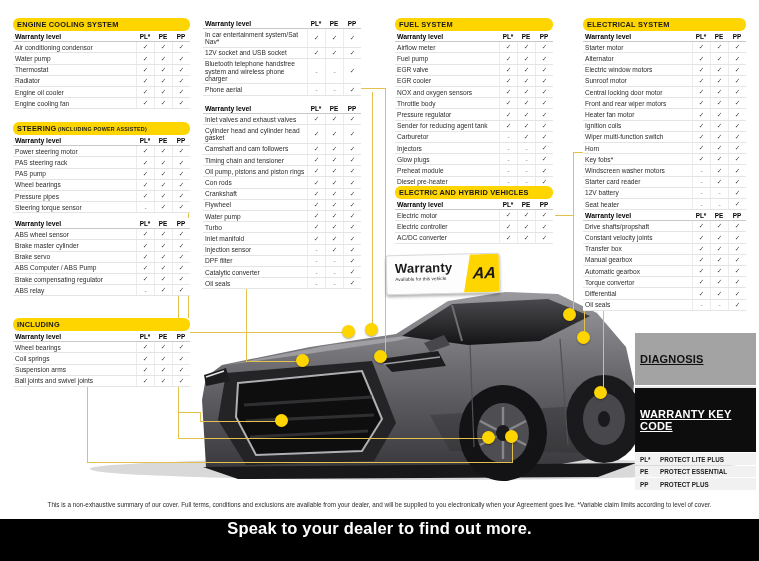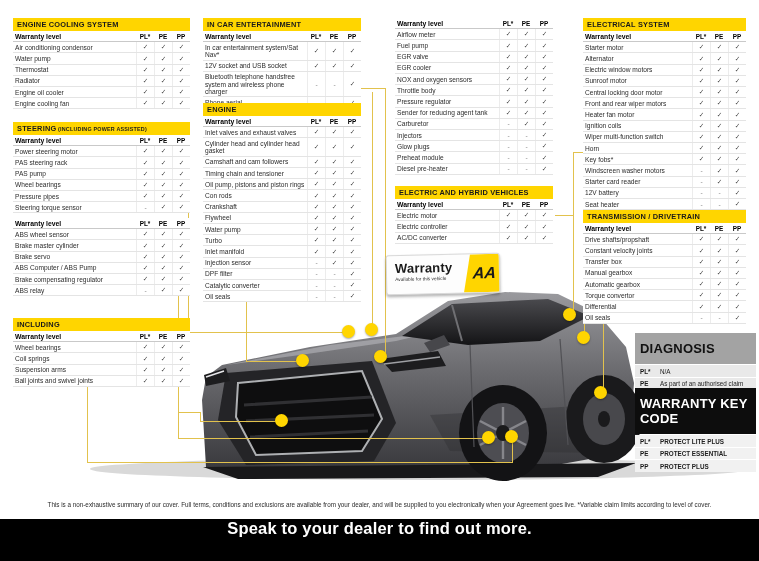--- a/index.html
+++ b/index.html
@@ -29,34 +29,34 @@
   .badge-left{flex:1;padding:5px 2px 2px 8px;}
   .badge-title{font-size:13px;font-weight:bold;letter-spacing:.2px;}
   .badge-sub{font-size:4.8px;color:#333;margin-top:1px;}
   .badge-logo{width:36px;background:var(--accent);display:flex;align-items:center;justify-content:center;
               transform:skewX(-10deg) translateX(4px);}
   .badge-logo span{font-size:16px;font-weight:900;font-style:italic;transform:skewX(4deg);}
 
   
   .panel{position:absolute;z-index:3;background:#fff;}
   .p-title{background:var(--accent);font-weight:bold;font-size:7.4px;padding:2.5px 4px;
-           letter-spacing:.2px;line-height:8px;}
+           letter-spacing:.2px;line-height:8px;border-radius:6px;}
   .t-suffix{font-size:5.4px;font-weight:bold;}
   .p-row{display:flex;align-items:center;border-bottom:1px solid #e4e4e4;min-height:10.5px;}
   .p-row.head{font-weight:bold;border-bottom:1px solid #c9c9c9;}
   .p-label{flex:1;font-size:6.6px;line-height:7.2px;padding:1.5px 0 1.5px 2px;color:#2c2c2c;}
   .p-row.head .p-label{font-size:6.8px;color:#000;}
   .tick{width:18px;text-align:center;font-size:6.6px;color:#3c3c3c;border-left:1px solid #ececec;
         align-self:stretch;display:flex;align-items:center;justify-content:center;}
   .p-row.head .tick{font-weight:bold;color:#000;font-size:6.4px;border-left:none;}
   .tick.dash{color:#8a8a8a;}
 
   
   .legend{position:absolute;z-index:3;width:121px;}
-  .lg-title{font-weight:bold;font-size:13px;padding:8px 5px;letter-spacing:.2px;}
+  .lg-title{font-weight:bold;font-size:11px;padding:20px 5px;letter-spacing:.2px;text-decoration:underline;}
   .legend.gray .lg-title{background:#a3a3a3;color:#111;}
   .legend.black .lg-title{background:#0d0d0d;color:#fff;}
   .lg-row{display:flex;font-size:6.3px;padding:2.5px 5px 2px 5px;margin-top:1px;}
   .legend.gray .lg-row{background:#e9e9e9;}
   .legend.black .lg-row{background:#f1f1f1;font-weight:bold;}
   .lg-code{width:20px;font-weight:bold;}
   .lg-text{flex:1;color:#222;}
 
   
   .disclaimer{position:absolute;left:0;top:501px;width:759px;text-align:center;
@@ -333,21 +333,20 @@
         <div class="tick">✓</div>
       </div>
       <div class="p-row">
         <div class="p-label">Ball joints and swivel joints</div>
         <div class="tick">✓</div>
         <div class="tick">✓</div>
         <div class="tick">✓</div>
       </div>
     </section>
   <section class="panel" style="left:203px;top:18px;width:158px">
-      <div class="p-title">IN CAR ENTERTAINMENT</div>
       <div class="p-row head">
         <div class="p-label">Warranty level</div>
         <div class="tick">PL*</div>
         <div class="tick">PE</div>
         <div class="tick">PP</div>
       </div>
       <div class="p-row">
         <div class="p-label">In car entertainment system/Sat Nav*</div>
         <div class="tick">✓</div>
         <div class="tick">✓</div>
@@ -366,21 +365,20 @@
         <div class="tick">✓</div>
       </div>
       <div class="p-row">
         <div class="p-label">Phone aerial</div>
         <div class="tick dash">-</div>
         <div class="tick dash">-</div>
         <div class="tick">✓</div>
       </div>
     </section>
   <section class="panel" style="left:203px;top:103px;width:158px">
-      <div class="p-title">ENGINE</div>
       <div class="p-row head">
         <div class="p-label">Warranty level</div>
         <div class="tick">PL*</div>
         <div class="tick">PE</div>
         <div class="tick">PP</div>
       </div>
       <div class="p-row">
         <div class="p-label">Inlet valves and exhaust valves</div>
         <div class="tick">✓</div>
         <div class="tick">✓</div>
@@ -465,20 +463,21 @@
         <div class="tick">✓</div>
       </div>
       <div class="p-row">
         <div class="p-label">Oil seals</div>
         <div class="tick dash">-</div>
         <div class="tick dash">-</div>
         <div class="tick">✓</div>
       </div>
     </section>
   <section class="panel" style="left:395px;top:18px;width:158px">
+      <div class="p-title">FUEL SYSTEM</div>
       <div class="p-row head">
         <div class="p-label">Warranty level</div>
         <div class="tick">PL*</div>
         <div class="tick">PE</div>
         <div class="tick">PP</div>
       </div>
       <div class="p-row">
         <div class="p-label">Airflow meter</div>
         <div class="tick">✓</div>
         <div class="tick">✓</div>
@@ -677,21 +676,20 @@
         <div class="tick">✓</div>
       </div>
       <div class="p-row">
         <div class="p-label">Seat heater</div>
         <div class="tick dash">-</div>
         <div class="tick dash">-</div>
         <div class="tick">✓</div>
       </div>
     </section>
   <section class="panel" style="left:583px;top:210px;width:163px">
-      <div class="p-title">TRANSMISSION / DRIVETRAIN</div>
       <div class="p-row head">
         <div class="p-label">Warranty level</div>
         <div class="tick">PL*</div>
         <div class="tick">PE</div>
         <div class="tick">PP</div>
       </div>
       <div class="p-row">
         <div class="p-label">Drive shafts/propshaft</div>
         <div class="tick">✓</div>
         <div class="tick">✓</div>

